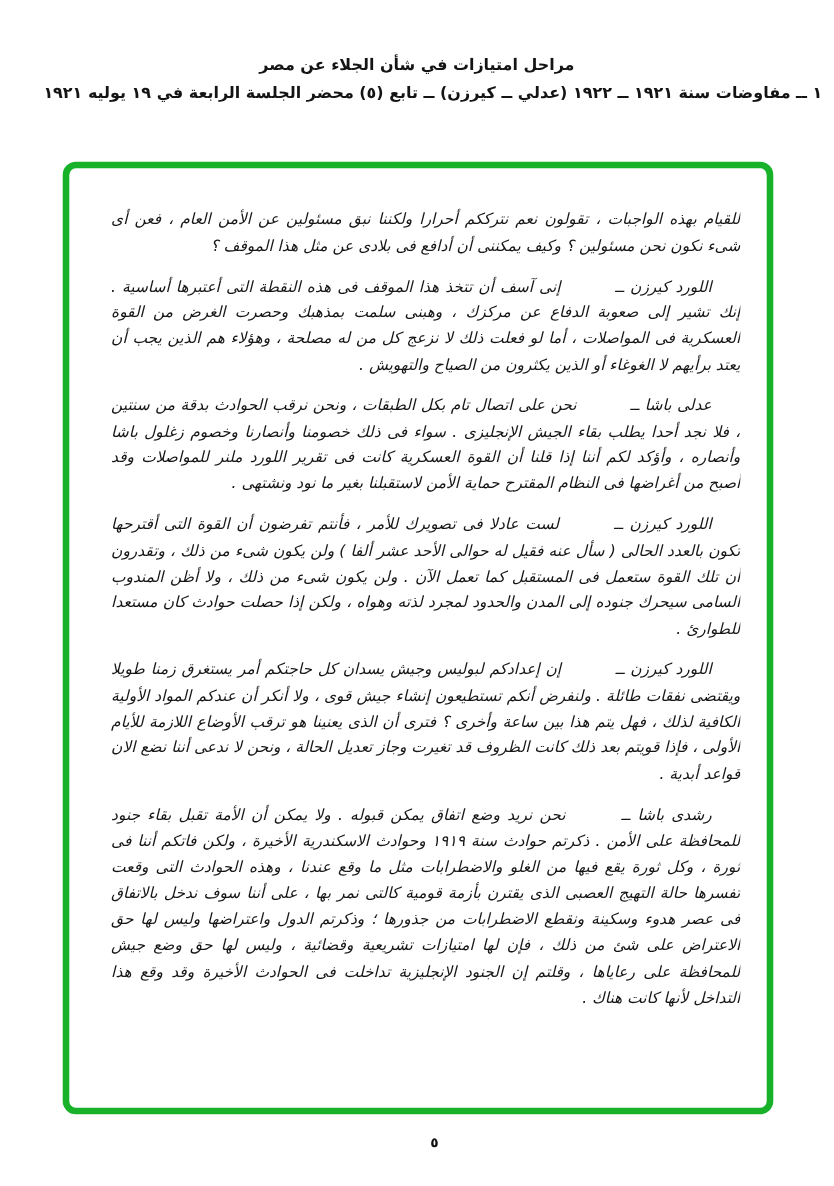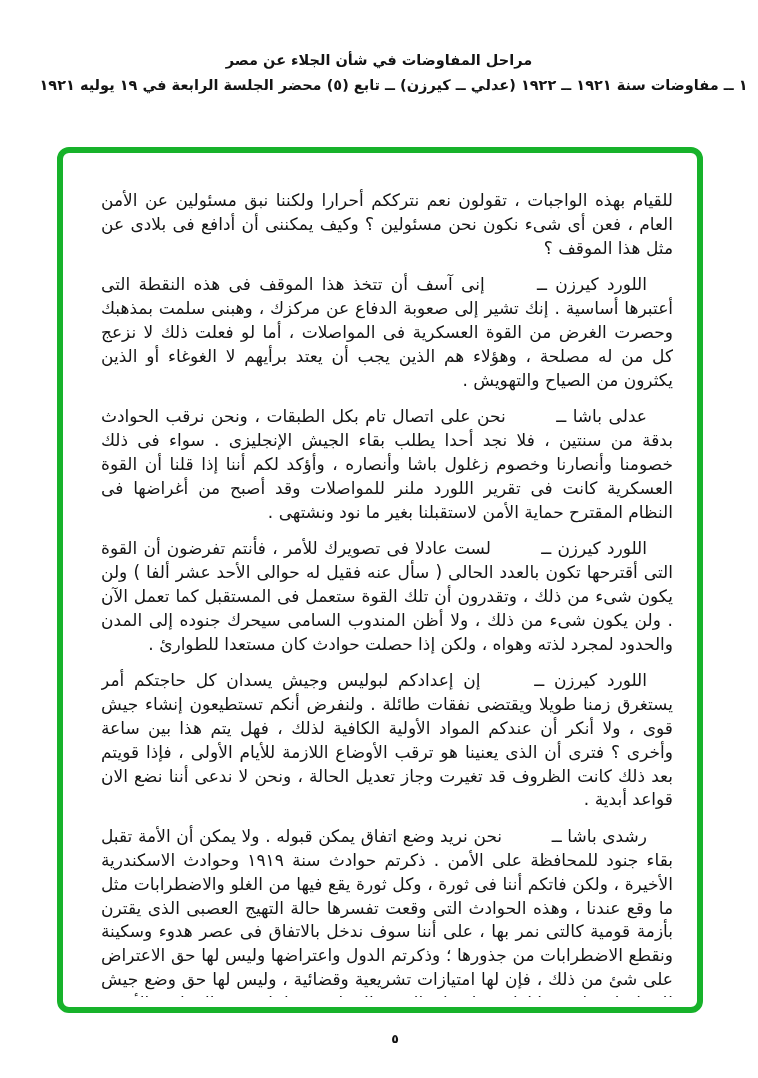--- a/index.html
+++ b/index.html
@@ -44,45 +44,46 @@
     border:6px solid #17b22a;
     border-radius:12px;
     background:#ffffff;
     overflow:hidden;
   }
   .text-body {
     position:absolute;
     top:36px; right:24px; left:38px; bottom:10px;
     direction:rtl;
     text-align:justify;
-    font-size:17px;
+    font-size:14px;
     line-height:23.8px;
     color:#151515;
     overflow:hidden;
+    font-style:italic;
   }
   .para { margin-bottom:13px; }
   .para.indent { text-indent:26px; }
   .para:last-child { margin-bottom:0; }
   .speaker { white-space:nowrap;margin-left:44px; }
   .page-number {
     position:absolute;
     top:1031px; left:0; width:790px;
     text-align:center;
     font-size:12.5px;
     font-weight:bold;
     color:#101010;
   }
 </style>
 </head>
 <body>
 
 <div class="page">
 
   <div class="header">
-    <div class="doc-title">مراحل المفاوضات في شأن الجلاء عن مصر</div>
+    <div class="doc-title">مراحل امتيازات في شأن الجلاء عن مصر</div>
     <div class="doc-subtitle">١ ــ مفاوضات سنة ١٩٢١ ــ ١٩٢٢ (عدلي ــ كيرزن) ــ تابع (٥) محضر الجلسة الرابعة في ١٩ يوليه ١٩٢١</div>
   </div>
 
   <div class="green-box">
     <div class="text-body">
 
       <p class="para"><span>للقيام بهذه الواجبات ، تقولون نعم نترككم أحرارا ولكننا نبق مسئولين عن الأمن العام ، فعن أى شىء نكون نحن مسئولين ؟ وكيف يمكننى أن أدافع فى بلادى عن مثل هذا الموقف ؟</span></p>
 
       <p class="para indent"><span class="speaker">اللورد كيرزن ــ</span> <span>إنى آسف أن تتخذ هذا الموقف فى هذه النقطة التى أعتبرها أساسية . إنك تشير إلى صعوبة الدفاع عن مركزك ، وهبنى سلمت بمذهبك وحصرت الغرض من القوة العسكرية فى المواصلات ، أما لو فعلت ذلك لا نزعج كل من له مصلحة ، وهؤلاء هم الذين يجب أن يعتد برأيهم لا الغوغاء أو الذين يكثرون من الصياح والتهويش .</span></p>
 

